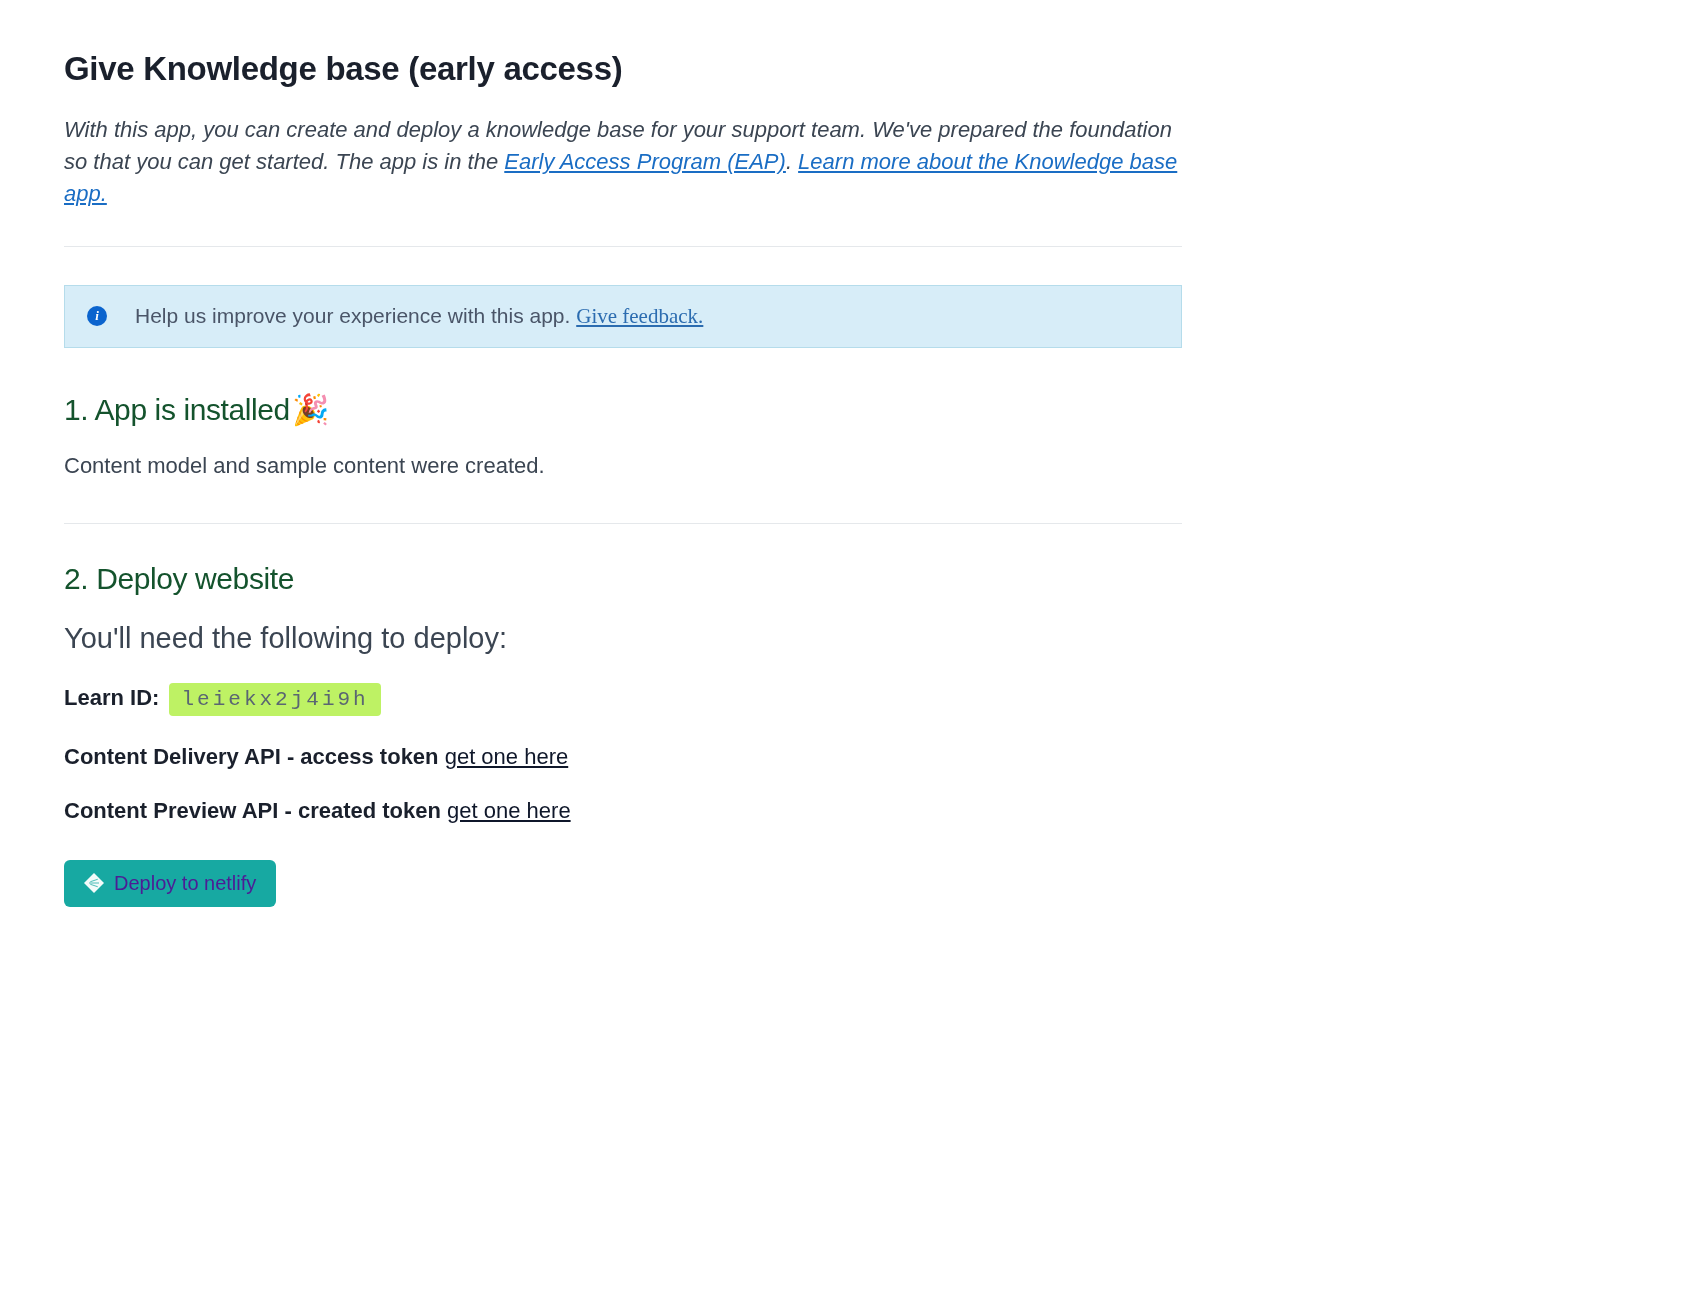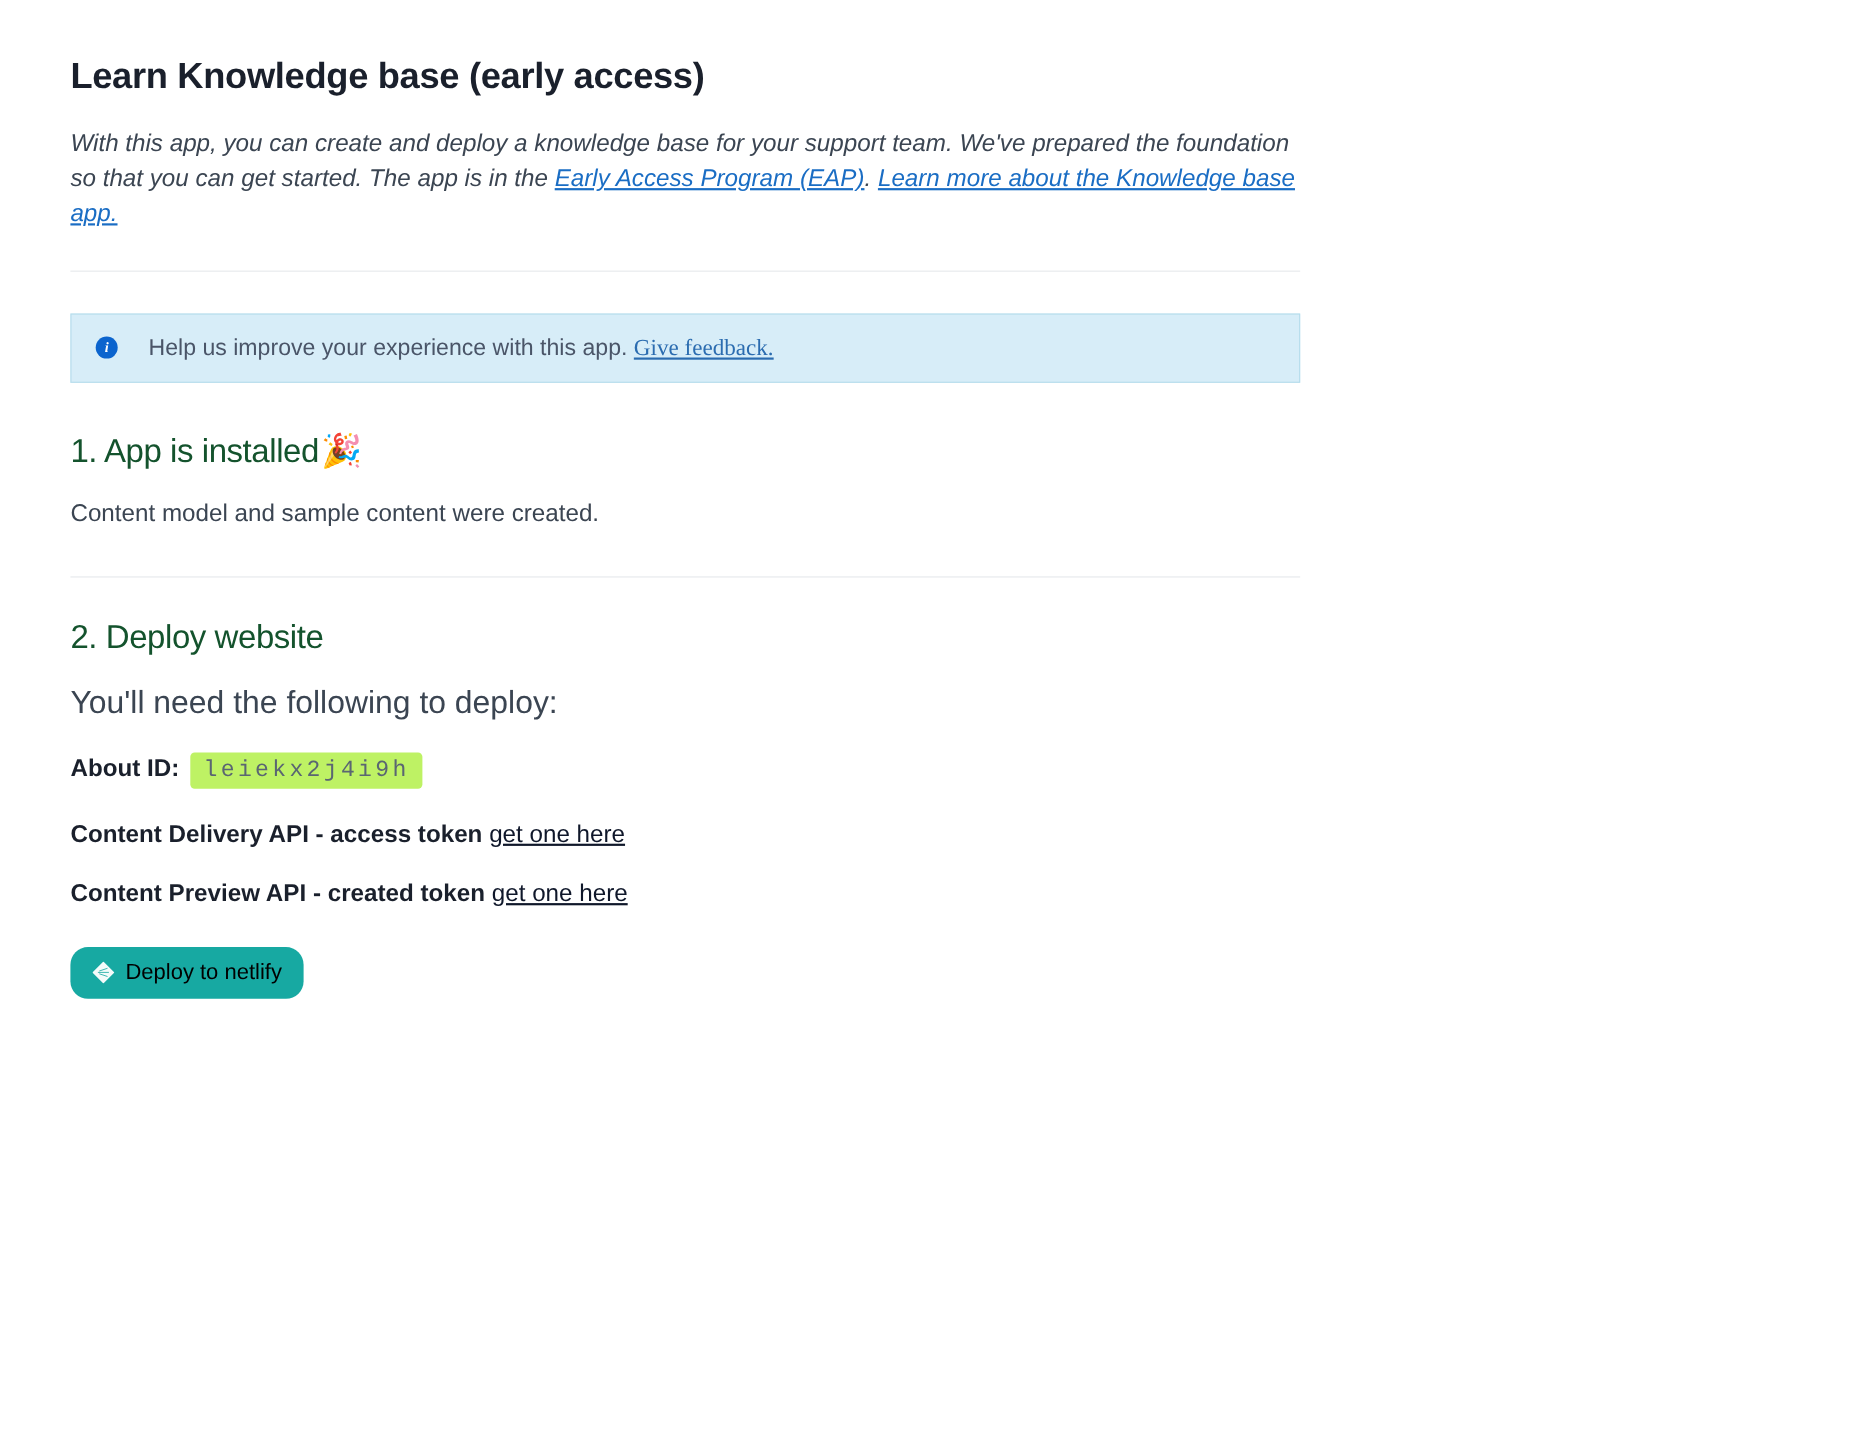--- a/index.html
+++ b/index.html
@@ -114,23 +114,23 @@
     .api-link {
       color: #0f172a;
       text-decoration: underline;
       font-weight: 400;
     }
     .deploy-button {
       display: inline-flex;
       align-items: center;
       gap: 10px;
       background: #17a9a2;
-      color: #000000;
+      color: #4c1d95;
       border: none;
-      border-radius: 16px;
+      border-radius: 6px;
       padding: 12px 20px;
       font-size: 20px;
       cursor: pointer;
       font-family: inherit;
       margin-top: 8px;
     }
     .deploy-button .netlify-icon {
       width: 20px;
       height: 20px;
     }
@@ -139,21 +139,21 @@
     }
     .deploy-button .deploy-word {
       font-weight: 400;
     }
   </style>
 </head>
 <body>
 
 
 
-<h1 class="main-title">Learn Knowledge base (early access)</h1>
+<h1 class="main-title">Give Knowledge base (early access)</h1>
 
 <p class="intro-text">
   <span>With this app, you can create and deploy a knowledge base for your support team. We've prepared the foundation so that you can get started. The app is in the </span><a href="#" class="link">Early Access Program (EAP)</a><span>. </span><a href="#" class="link">Learn more about the Knowledge base app.</a>
 </p>
 
 <hr class="divider">
 
 <div class="info-banner">
   <span class="info-icon">i</span>
   <span class="banner-text">
@@ -167,21 +167,21 @@
 
 <p class="section-text">Content model and sample content were created.</p>
 
 <hr class="divider">
 
 <h2 class="section-title">2. Deploy website</h2>
 
 <p class="deploy-text">You'll need the following to deploy:</p>
 
 <p class="field-row">
-  <span class="field-label">About ID:</span>
+  <span class="field-label">Learn ID:</span>
   <span class="code-badge">leiekx2j4i9h</span>
 </p>
 
 <p class="field-row">
   <span class="field-label">Content Delivery API - access token</span>
   <a href="#" class="api-link">get one here</a>
 </p>
 
 <p class="field-row">
   <span class="field-label">Content Preview API - created token</span>

